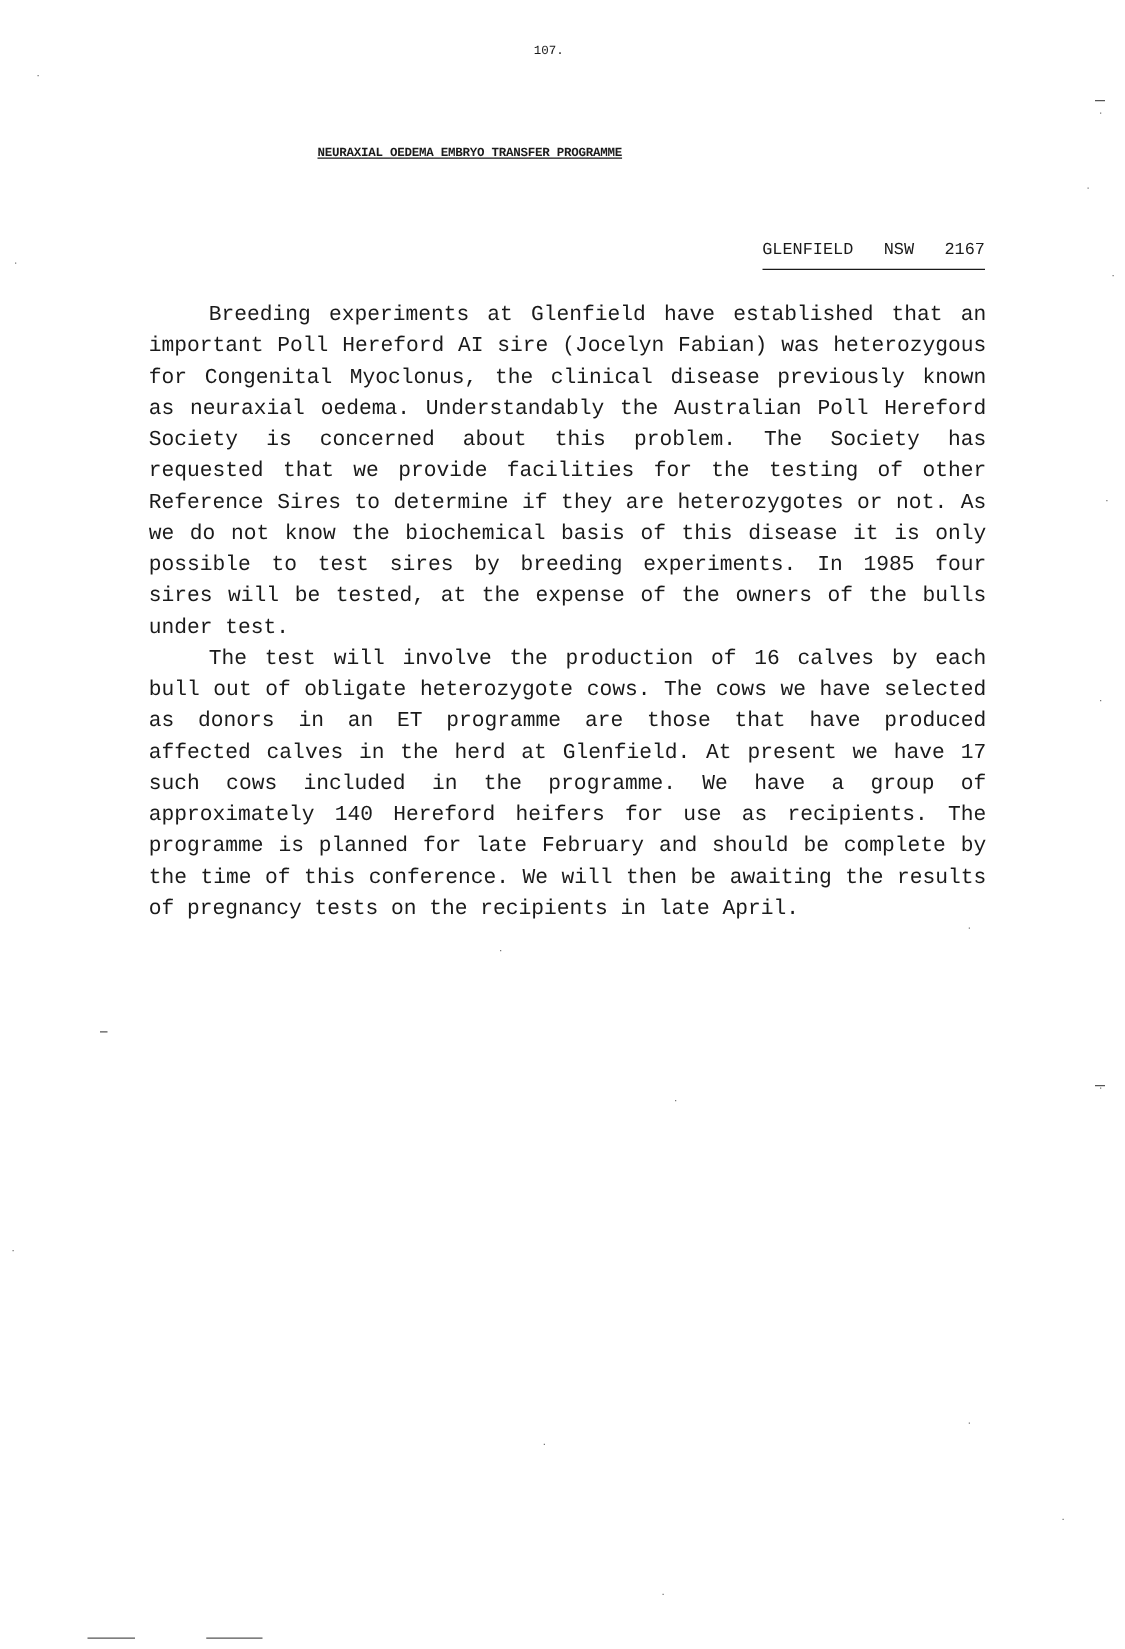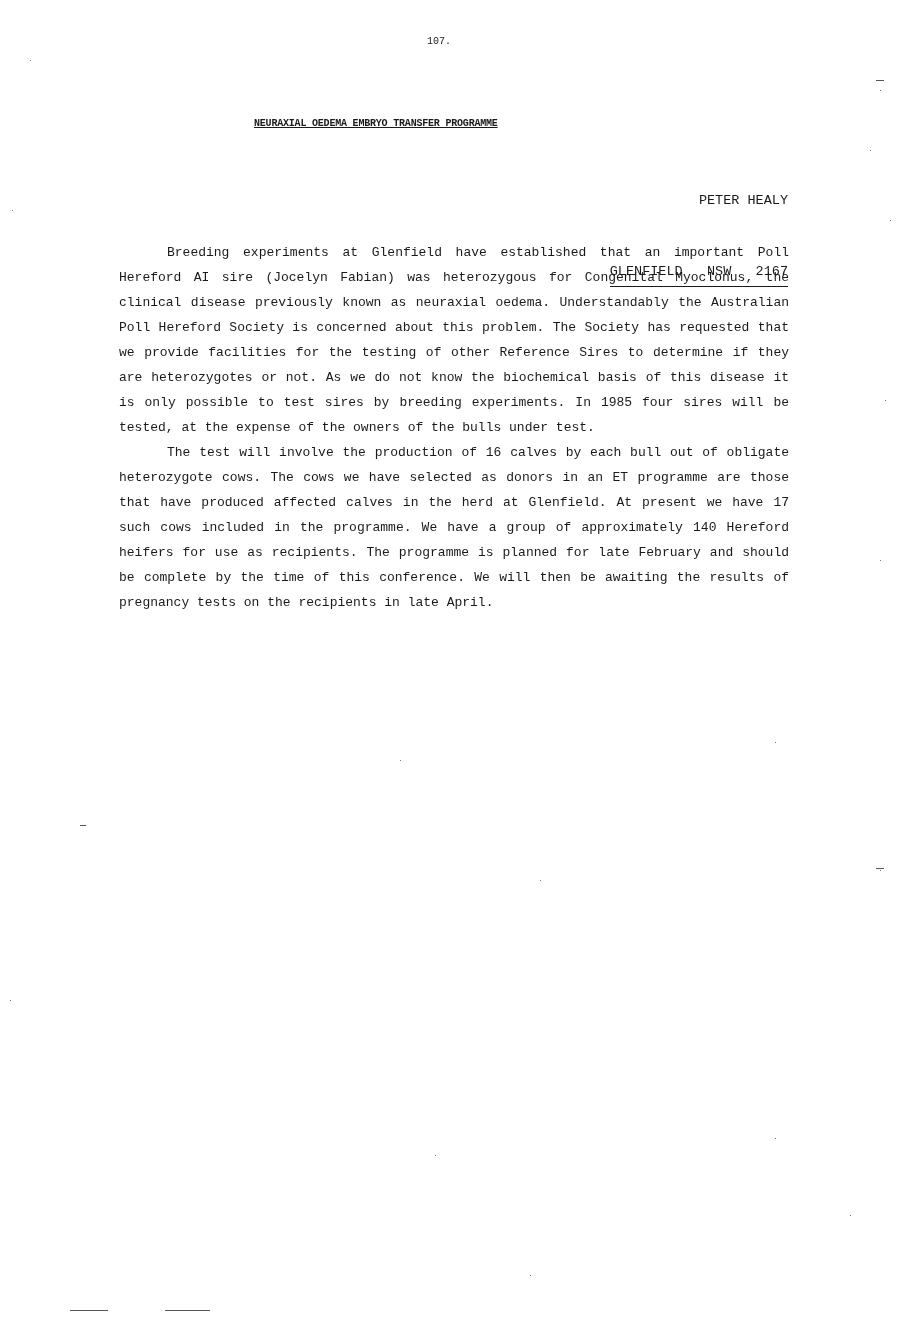--- a/index.html
+++ b/index.html
@@ -46,21 +46,21 @@
       display: inline-block;
       border-bottom: 1px solid #1a1a1a;
       line-height: 18px;
       padding-bottom: 5px;
     }
     .body-text {
       position: absolute;
       left: 119px;
       top: 240px;
       width: 670px;
-      font-size: 13px;
+      font-size: 17px;
       line-height: 25px;
       text-align: justify;
       text-align-last: auto;
     }
     .body-text p {
       margin: 0;
       text-indent: 48px;
     }
     .speck {
       position: absolute;
@@ -77,21 +77,20 @@
 </head>
 <body>
 
 <div>
 
   <div class="page-number">107.</div>
 
   <div class="title">NEURAXIAL OEDEMA EMBRYO TRANSFER PROGRAMME</div>
 
   <div class="author-block">
-    <span class="line">PETER HEALY</span>
     <span class="line"><span class="address-line">GLENFIELD   NSW   2167</span></span>
   </div>
 
   <div class="body-text">
     <p>Breeding experiments at Glenfield have established that an important Poll Hereford AI sire (Jocelyn Fabian) was heterozygous for Congenital Myoclonus, the clinical disease previously known as neuraxial oedema. Understandably the Australian Poll Hereford Society is concerned about this problem. The Society has requested that we provide facilities for the testing of other Reference Sires to determine if they are heterozygotes or not. As we do not know the biochemical basis of this disease it is only possible to test sires by breeding experiments. In 1985 four sires will be tested, at the expense of the owners of the bulls under test.</p>
     <p>The test will involve the production of 16 calves by each bull out of obligate heterozygote cows. The cows we have selected as donors in an ET programme are those that have produced affected calves in the herd at Glenfield. At present we have 17 such cows included in the programme. We have a group of approximately 140 Hereford heifers for use as recipients. The programme is planned for late February and should be complete by the time of this conference. We will then be awaiting the results of pregnancy tests on the recipients in late April.</p>
   </div>
 
   <div>
     <div class="speck" style="left:30px;top:60px"></div>

